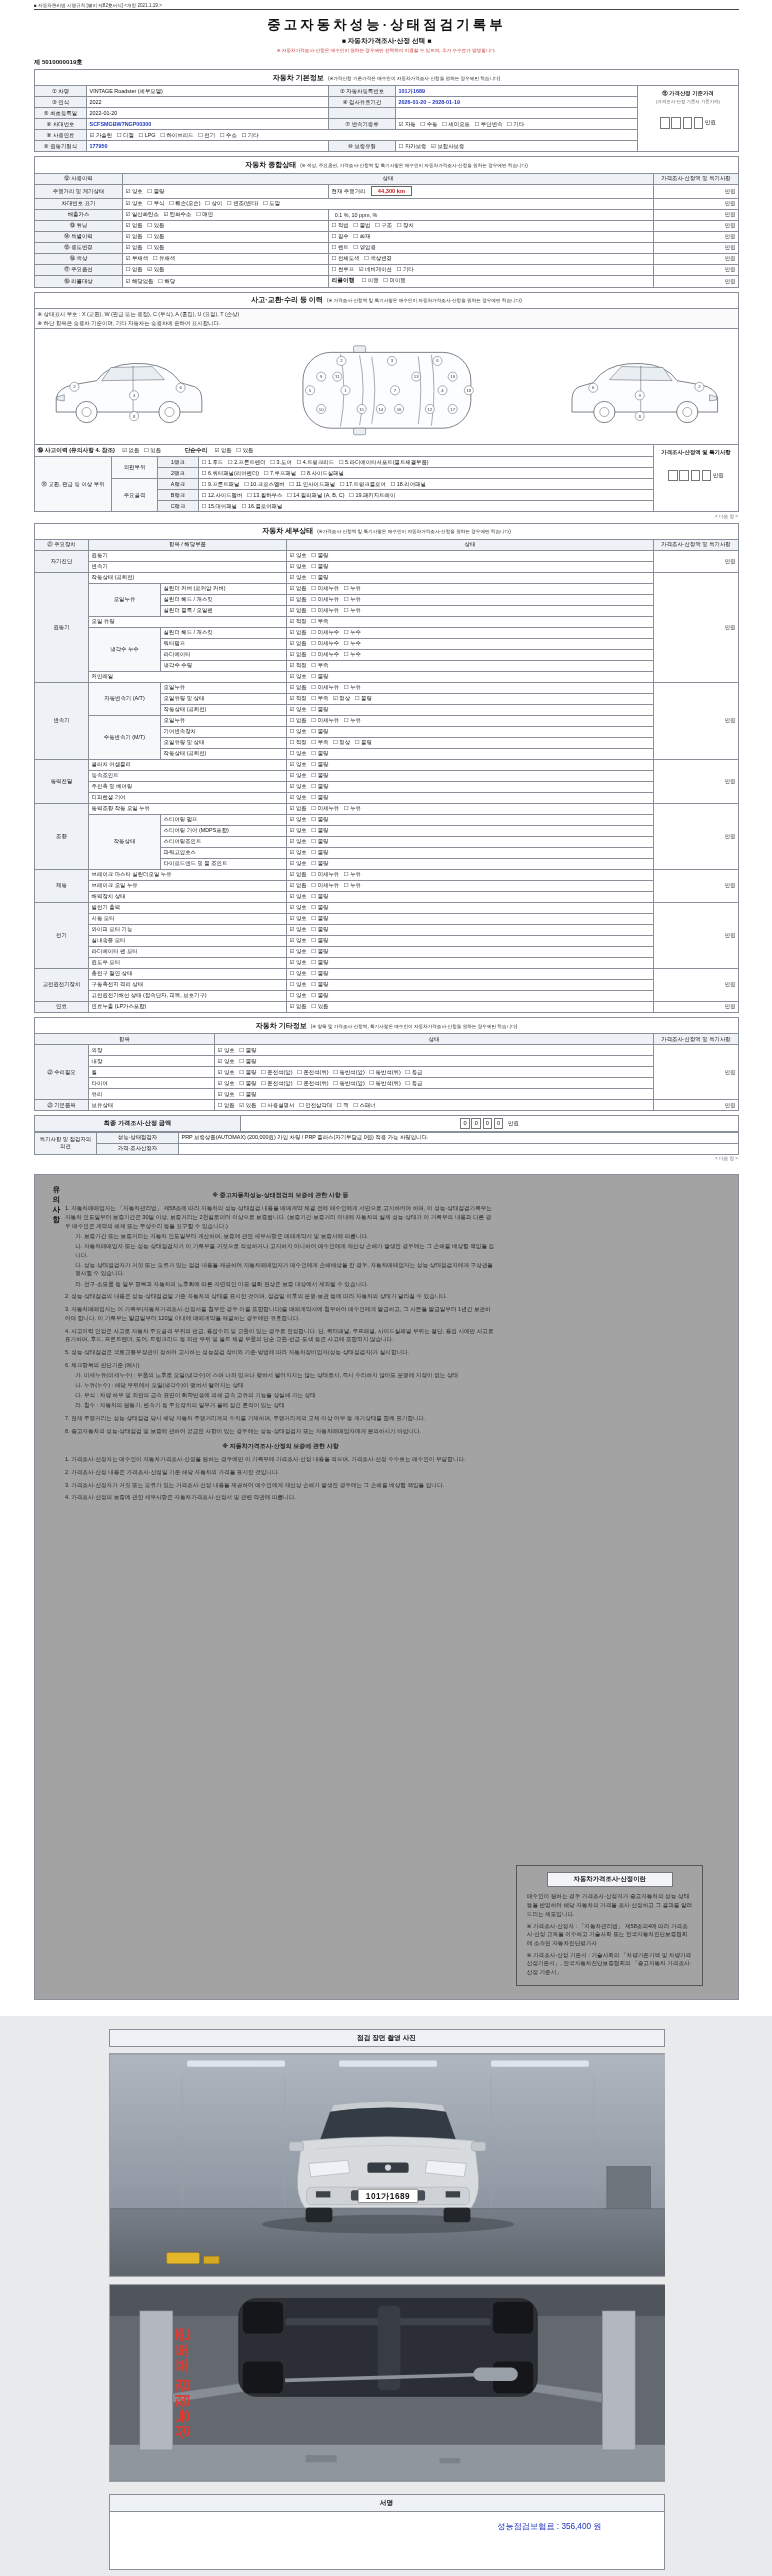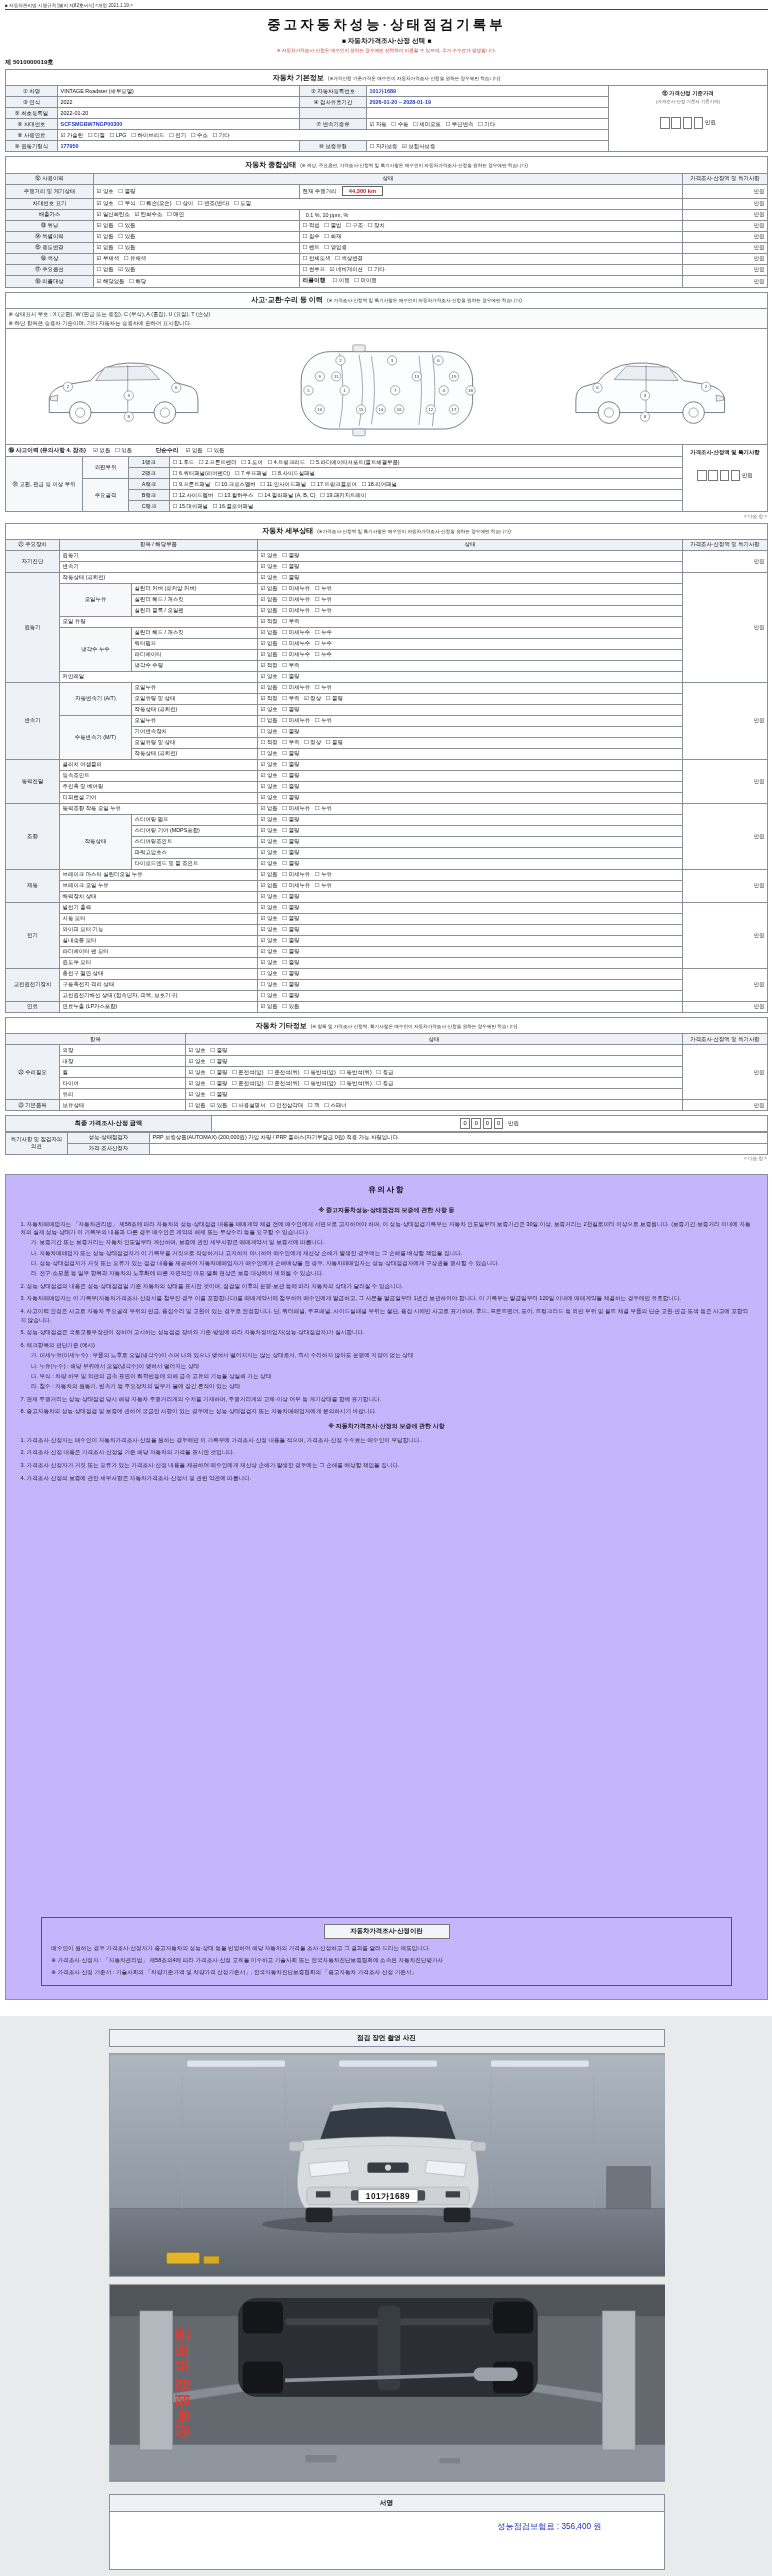--- a/index.html
+++ b/index.html
@@ -1,18 +1,18 @@
 <!DOCTYPE html>
 <html style="font-size:8.2px"><head>
 <meta charset="utf-8">
 <style>
   html,body{margin:0;padding:0;}
   body{width:773px;height:2576px;overflow:hidden;background:#ffffff;
        font-family:"Liberation Sans","DejaVu Sans",sans-serif;color:#111;}
-  .doc{width:763px;margin:0 auto;padding-top:2.6px;}
+  .doc{width:705px;margin:0 auto;padding-top:2.6px;}
   .form-ref{font-size:4.6px;color:#333;border-bottom:0.5px solid #444;padding-bottom:1px;}
   .title-main{text-align:center;font-size:13.4px;font-weight:bold;letter-spacing:3.1px;margin-top:6.2px;}
   .title-sub{text-align:center;font-size:6.7px;font-weight:bold;margin-top:3.6px;}
   .title-note{text-align:center;font-size:4.6px;color:#c43333;margin-top:1.5px;}
   .doc-no{font-size:6.2px;font-weight:bold;margin:5.2px 0 2.1px;}
   table.tbl{border-collapse:collapse;width:100%;table-layout:fixed;}
   .tbl th,.tbl td{border:0.5px solid #8a9099;font-size:5.4px;padding:1.5px 2.6px;vertical-align:middle;overflow:hidden;}
   .tbl th{background:#eef1f5;font-weight:normal;text-align:center;}
   td.sec{background:#fff;text-align:center;padding:2.6px;}
   .sec-title{font-weight:bold;font-size:7px;}
@@ -28,21 +28,21 @@
   .vlab{text-align:center;background:#f6f8fa;font-size:5.4px;}
   th.dev{background:#eef1f5;text-align:center;}
   td.pricecol{vertical-align:top;text-align:center;padding-top:4.1px;}
   .pb-label{font-size:5.4px;font-weight:bold;}
   .pb-note{font-size:4.4px;color:#555;margin-top:1.5px;}
   .pb-val{margin-top:13.4px;text-align:center;font-size:5.4px;}
   .histlbl{font-weight:bold;margin-right:7.2px;font-size:5.7px;}
   .histlbl2{font-weight:bold;margin:0 7.2px 0 17.5px;font-size:5.7px;}
   .next-marker{text-align:right;font-size:4.6px;color:#666;margin:1.5px 1px 0;}
   .emiss-val{margin-left:3.1px;font-size:5.4px;color:#222;}
-  .notices{border:0.5px solid #8a9099;margin-top:13.4px;padding:9.3px 14.4px 13.4px;min-height:801px;display:flex;flex-direction:column;background:#c4b5fd;}
+  .notices{border:0.5px solid #8a9099;margin-top:13.4px;padding:9.3px 14.4px 13.4px;min-height:801px;display:flex;flex-direction:row;background:#a3a3a3;}
   .notices-title{text-align:center;font-weight:bold;font-size:7.7px;margin-bottom:5.2px;letter-spacing:1.5px;}
   .nl{font-size:5.6px;line-height:1.55;color:#222;margin-top:1.5px;}
   .nl.h{text-align:center;font-weight:bold;font-size:6px;margin:6.2px 0 3.1px;}
   .nl.n{margin-top:4.1px;}
   .nl.s{margin-left:10.3px;}
   .nl.p{margin-top:3.1px;}
   .pricing-box{border:0.5px solid #555;margin:13.4px 20.6px 0;padding:6.2px 9.3px 8.2px;margin-top:auto;}
   .pricing-title{text-align:center;font-weight:bold;font-size:6.4px;border:0.5px solid #777;width:124px;margin:0 auto 5.2px;padding:2.1px 0;background:#f2f4f7;}
   .band{background:#e9eaeb;margin-top:15.5px;padding:13.4px 0 17.5px;}
   .band-inner{width:556px;margin:0 auto;}

